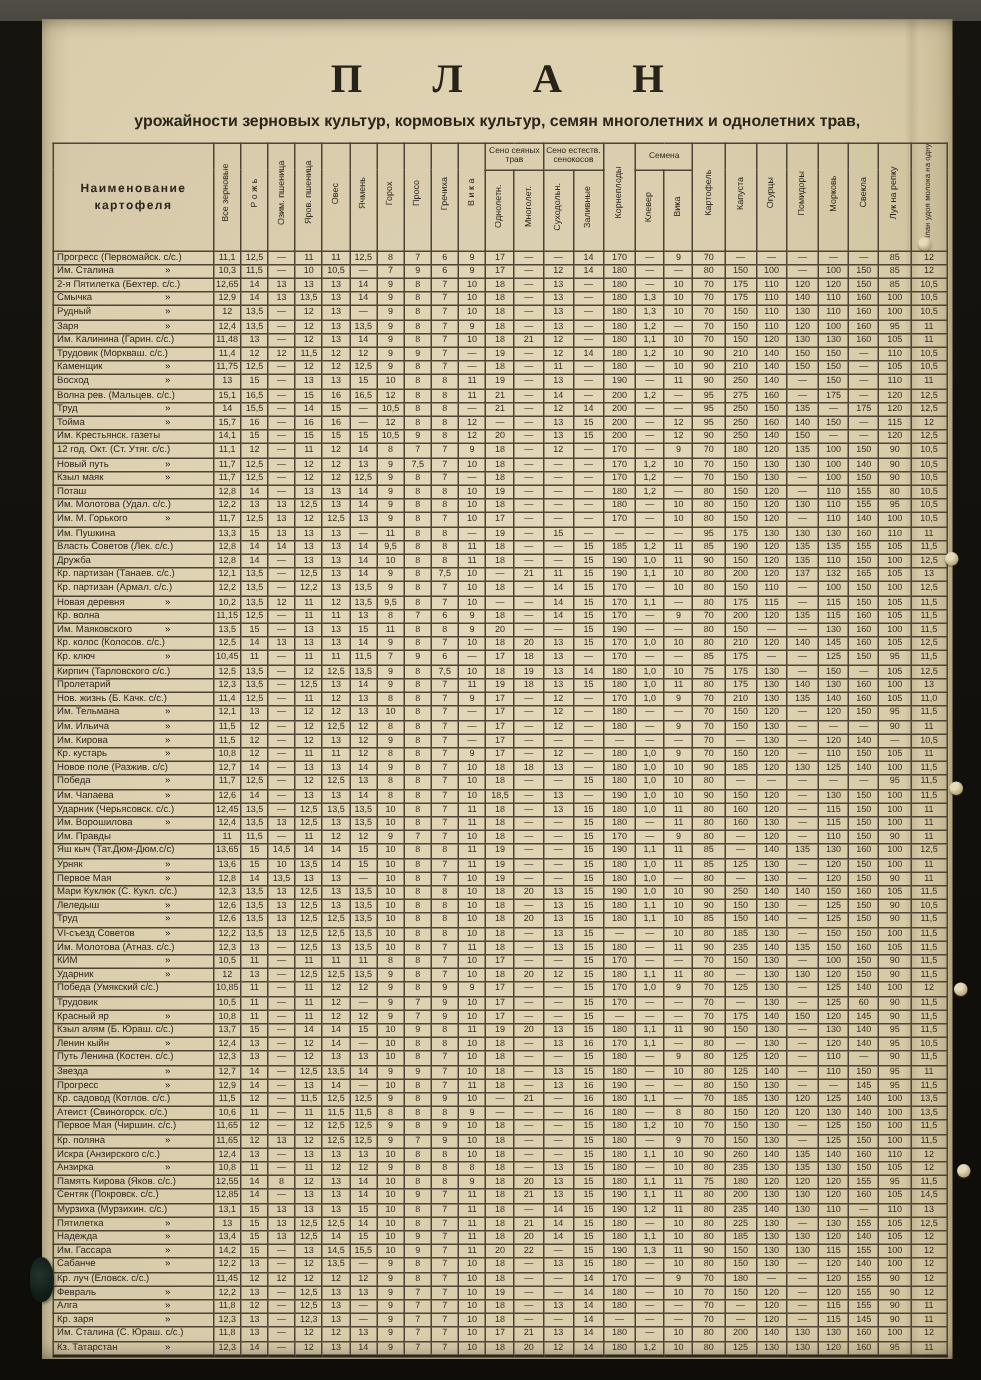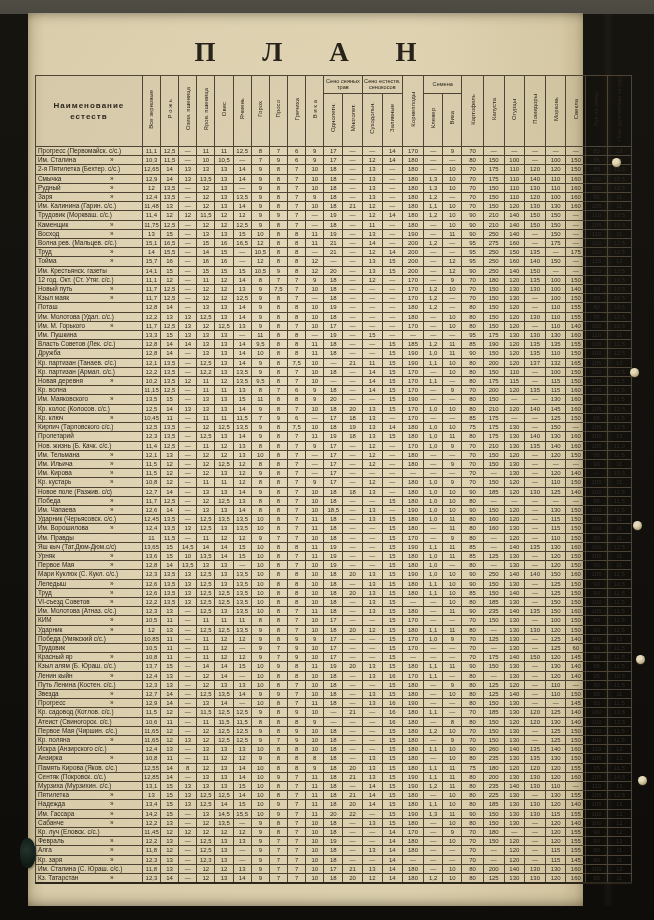--- a/index.html
+++ b/index.html
@@ -3,21 +3,21 @@
 <meta charset="utf-8">
 <style>
   html,body{margin:0;padding:0;}
   body{
     width:654px;height:920px;overflow:hidden;position:relative;
     background:
       linear-gradient(180deg,#504d44 0,#4a4840 14px,#16140f 14px,#0e0d0a 100%);
     font-family:"Liberation Serif","DejaVu Serif",serif;
   }
   .paper{
-    position:absolute;left:28px;top:13px;width:555px;height:893px;
+    position:absolute;left:28px;top:13px;width:607px;height:893px;
     background:
       radial-gradient(ellipse 120% 90% at 50% 40%, rgba(255,250,230,.25), rgba(0,0,0,0) 70%),
       linear-gradient(90deg,#c6b894 0,#d8cba9 3%,#dbceac 70%,#d3c5a0 96%,#c2b38d 100%);
     box-shadow:inset 0 6px 12px -6px rgba(40,35,20,.55), inset 0 -8px 14px -8px rgba(40,35,20,.6);
     color:#2c261d;
   }
   .title{
     text-align:center;margin-top:24px;font-size:27px;font-weight:bold;
     letter-spacing:20px;text-indent:20px;color:#27221a;
   }
@@ -69,20 +69,21 @@
   }
 </style>
 </head>
 <body>
 
 <div class="paper">
   <div class="crease"></div>
 
   <div class="title">П Л А Н</div>
   <div class="subtitle">
+    <div>урожайности зерновых культур, кормовых культур, семян многолетних и однолетних трав,</div>
   </div>
 
   <table class="plan">
     <colgroup>
       <col style="width:106px">
       <col span="10" style="width:18px">
       <col span="2" style="width:19px">
       <col span="2" style="width:20px">
       <col style="width:21px">
       <col span="2" style="width:19px">
@@ -90,21 +91,21 @@
         <col style="width:21px">
         <col style="width:20px">
       <col style="width:21px">
         <col style="width:20px">
         <col style="width:20px">
       <col style="width:21px">
         <col style="width:24px">
     </colgroup>
     <thead>
       <tr class="h1">
-        <th rowspan="2" class="namehead full">Наименование естеств</th>
+        <th rowspan="2" class="namehead full">Наименование картофеля</th>
         <th rowspan="2" class="full"><span class="vt">Все зерновые</span></th>
         <th rowspan="2" class="full"><span class="vt">Р о ж ь</span></th>
         <th rowspan="2" class="full"><span class="vt">Озим. пшеница</span></th>
         <th rowspan="2" class="full"><span class="vt">Яров. пшеница</span></th>
         <th rowspan="2" class="full"><span class="vt">Овес</span></th>
         <th rowspan="2" class="full"><span class="vt">Ячмень</span></th>
         <th rowspan="2" class="full"><span class="vt">Горох</span></th>
         <th rowspan="2" class="full"><span class="vt">Просо</span></th>
         <th rowspan="2" class="full"><span class="vt">Гречиха</span></th>
         <th rowspan="2" class="full"><span class="vt">В и к а</span></th>

